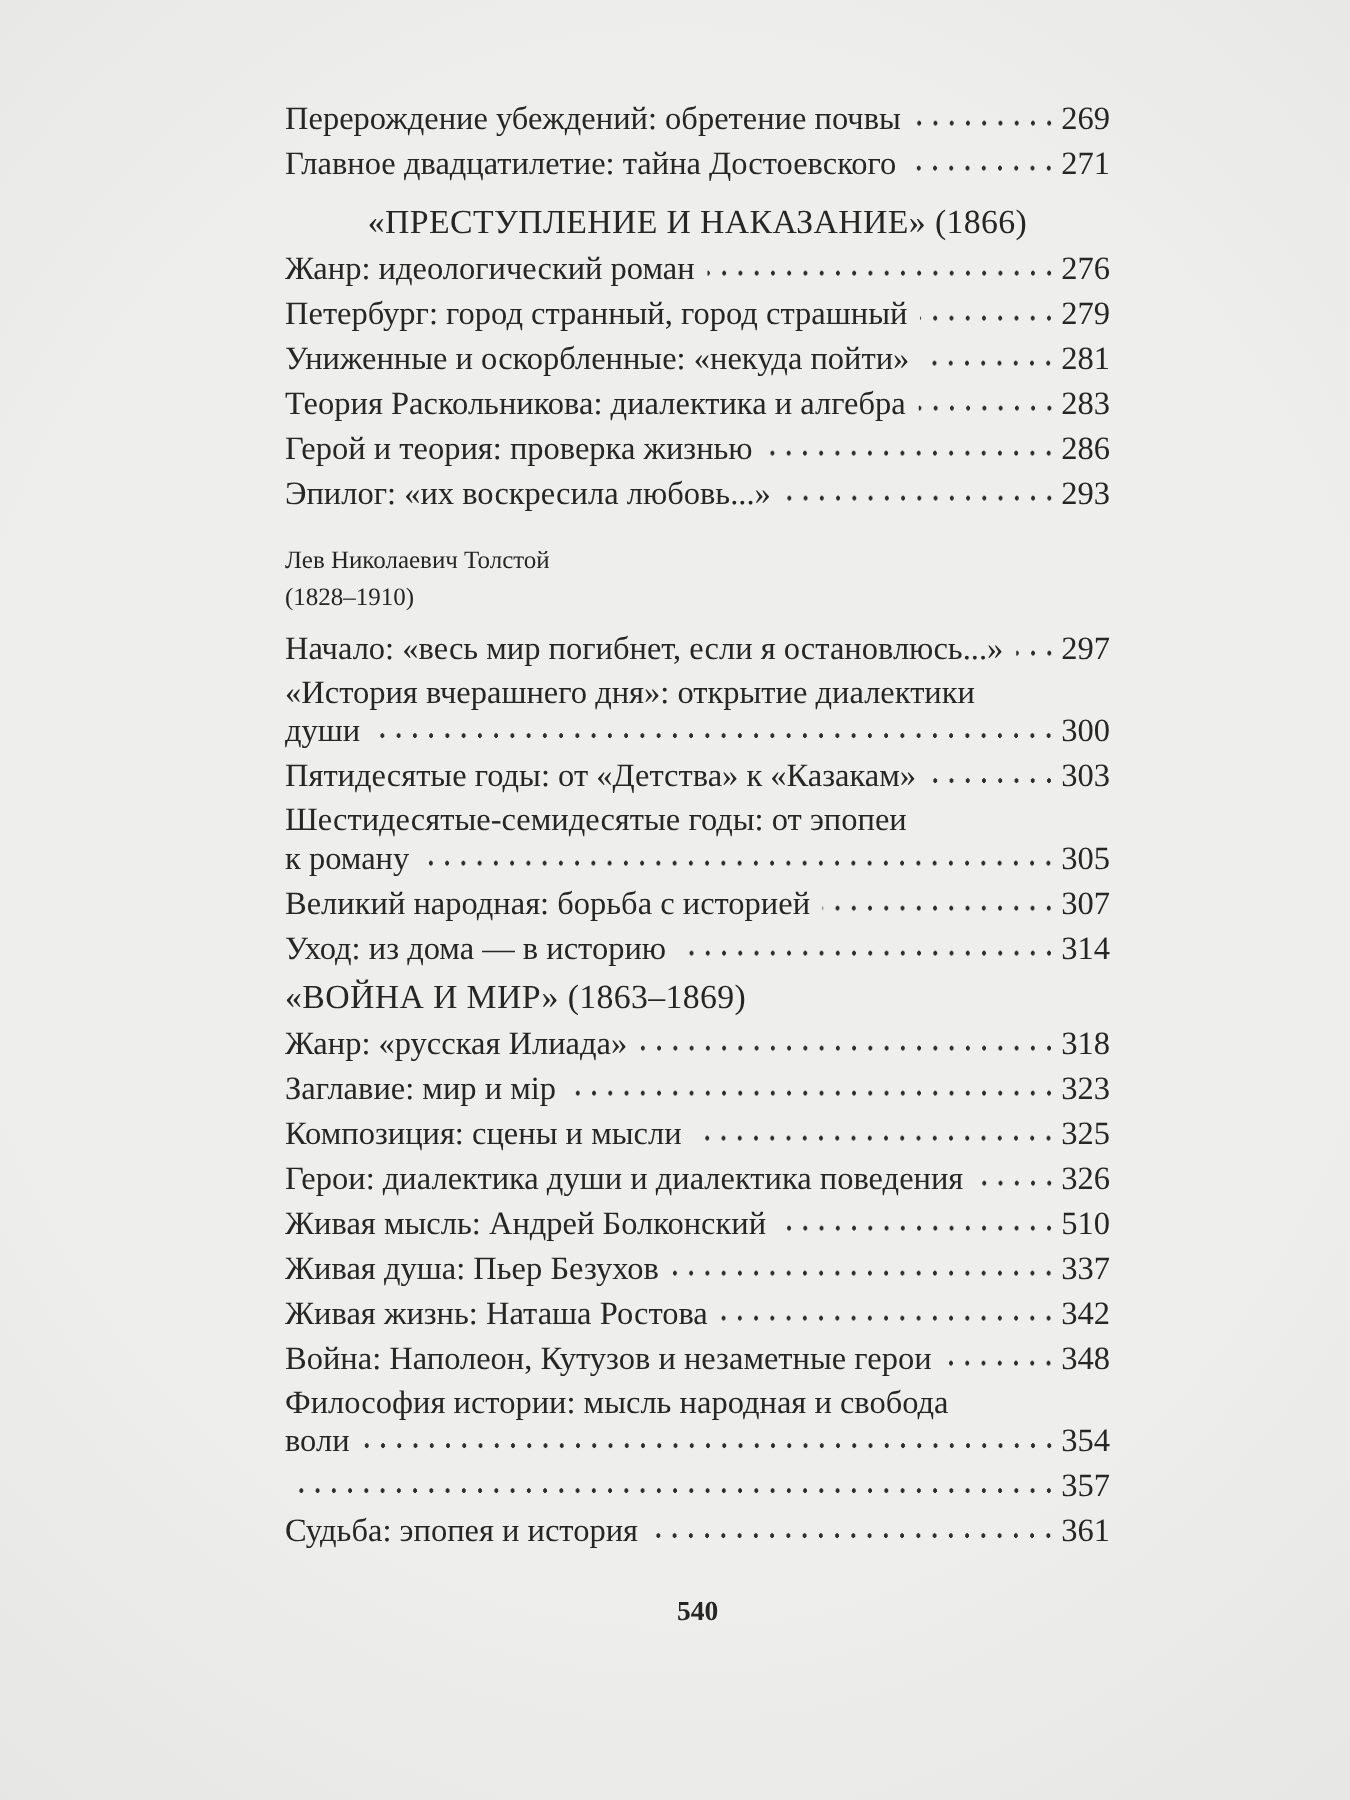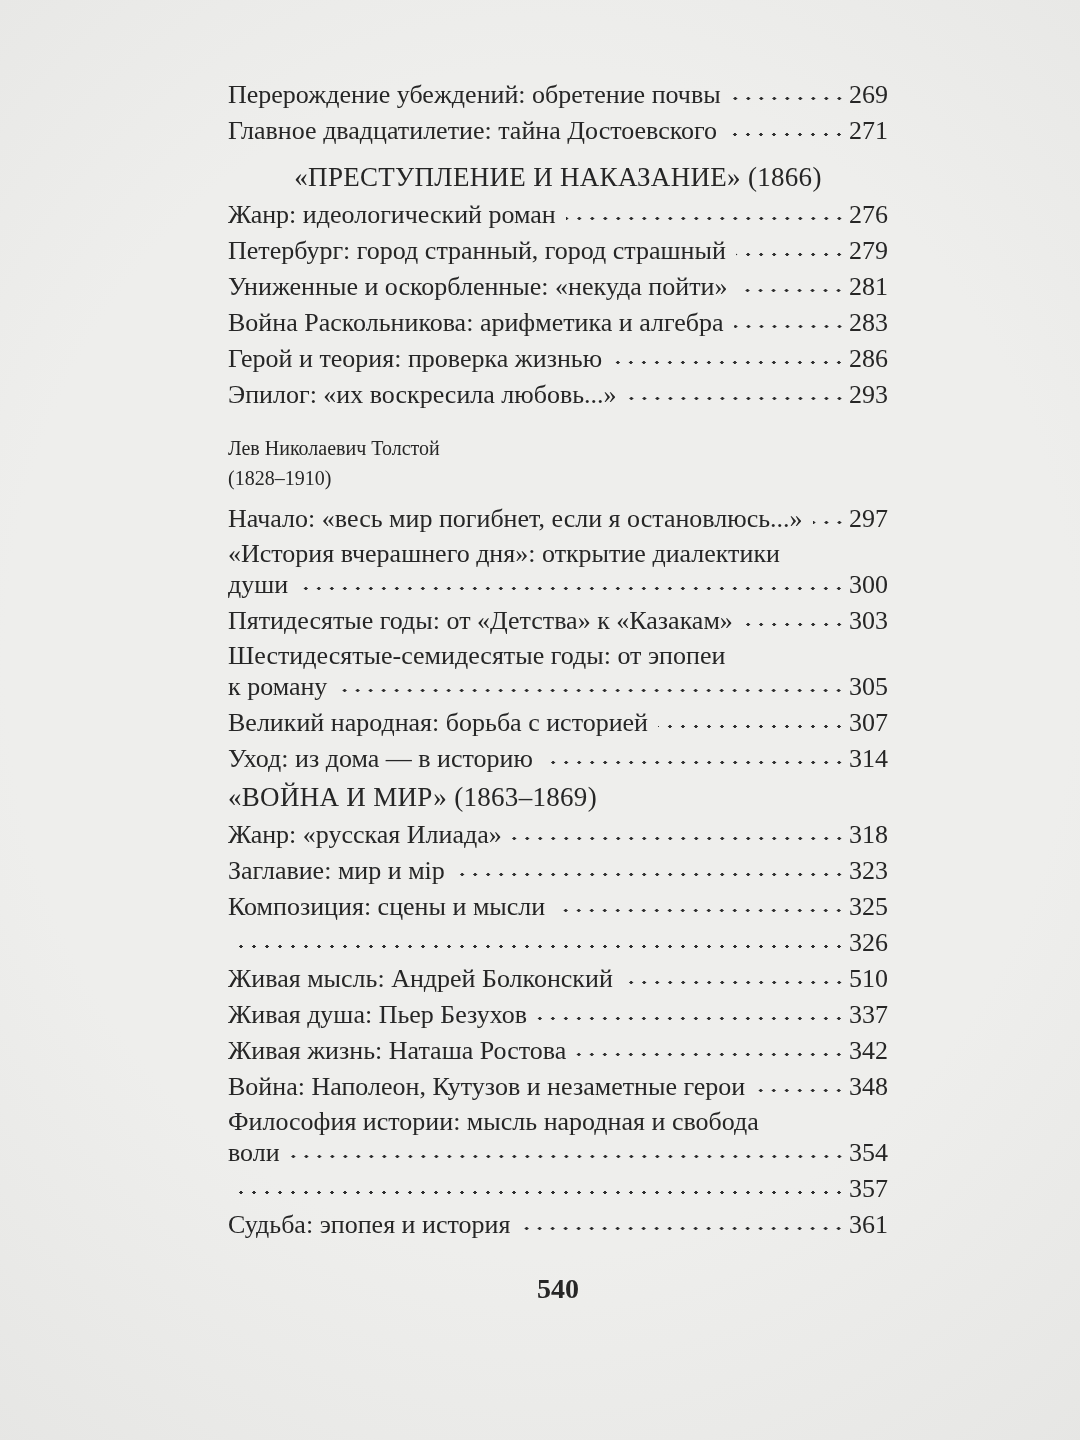--- a/index.html
+++ b/index.html
@@ -66,21 +66,21 @@
     background-repeat: repeat-x;
     background-position: right bottom 1px;
   }
   .page-num { white-space: nowrap; }
   .page-footer {
     position: absolute;
     left: 228px;
     top: 1272px;
     width: 660px;
     text-align: center;
-    font-size: 28px;
+    font-size: 22px;
     font-weight: 700;
     line-height: 33px;
   }
 </style>
 </head>
 <body>
 
 <div class="page">
   <main class="toc">
       <section class="toc-section">
@@ -119,21 +119,21 @@
         </div>
         <div class="toc-entry">
           <div class="entry-row">
             <span class="entry-text">Униженные и оскорбленные: «некуда пойти»</span>
             <span class="dots"></span>
             <span class="page-num">281</span>
           </div>
         </div>
         <div class="toc-entry">
           <div class="entry-row">
-            <span class="entry-text">Война Раскольникова: арифметика и алгебра</span>
+            <span class="entry-text">Теория Раскольникова: диалектика и алгебра</span>
             <span class="dots"></span>
             <span class="page-num">283</span>
           </div>
         </div>
         <div class="toc-entry">
           <div class="entry-row">
             <span class="entry-text">Герой и теория: проверка жизнью</span>
             <span class="dots"></span>
             <span class="page-num">286</span>
           </div>
@@ -216,20 +216,21 @@
         </div>
         <div class="toc-entry">
           <div class="entry-row">
             <span class="entry-text">Композиция: сцены и мысли</span>
             <span class="dots"></span>
             <span class="page-num">325</span>
           </div>
         </div>
         <div class="toc-entry">
           <div class="entry-row">
+            <span class="entry-text">Герои: диалектика души и диалектика поведения</span>
             <span class="dots"></span>
             <span class="page-num">326</span>
           </div>
         </div>
         <div class="toc-entry">
           <div class="entry-row">
             <span class="entry-text">Живая мысль: Андрей Болконский</span>
             <span class="dots"></span>
             <span class="page-num">510</span>
           </div>

